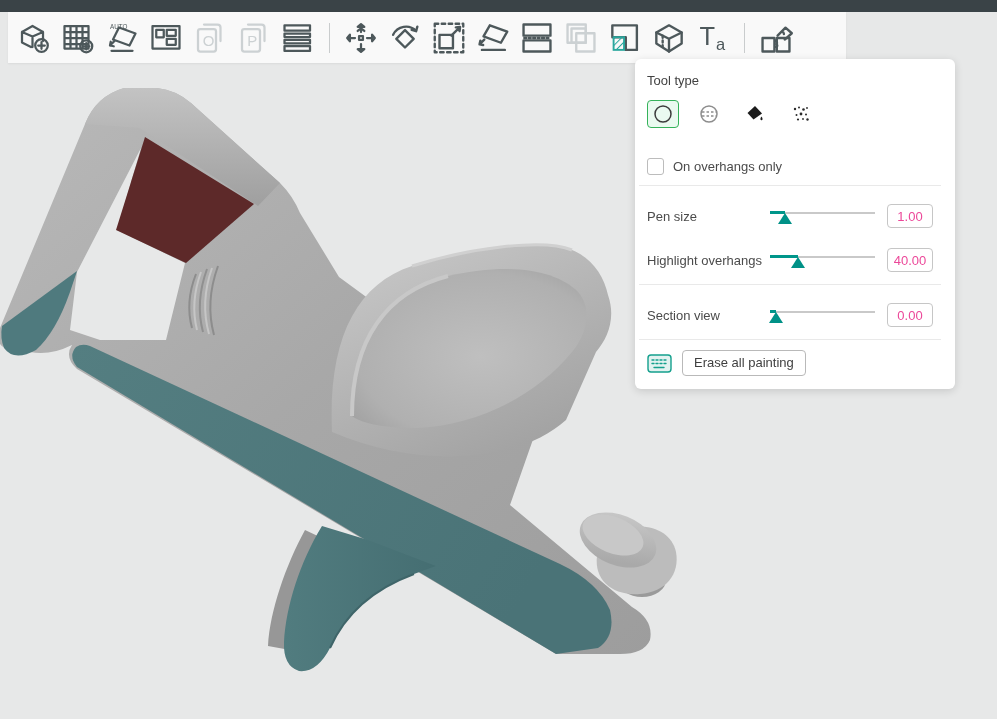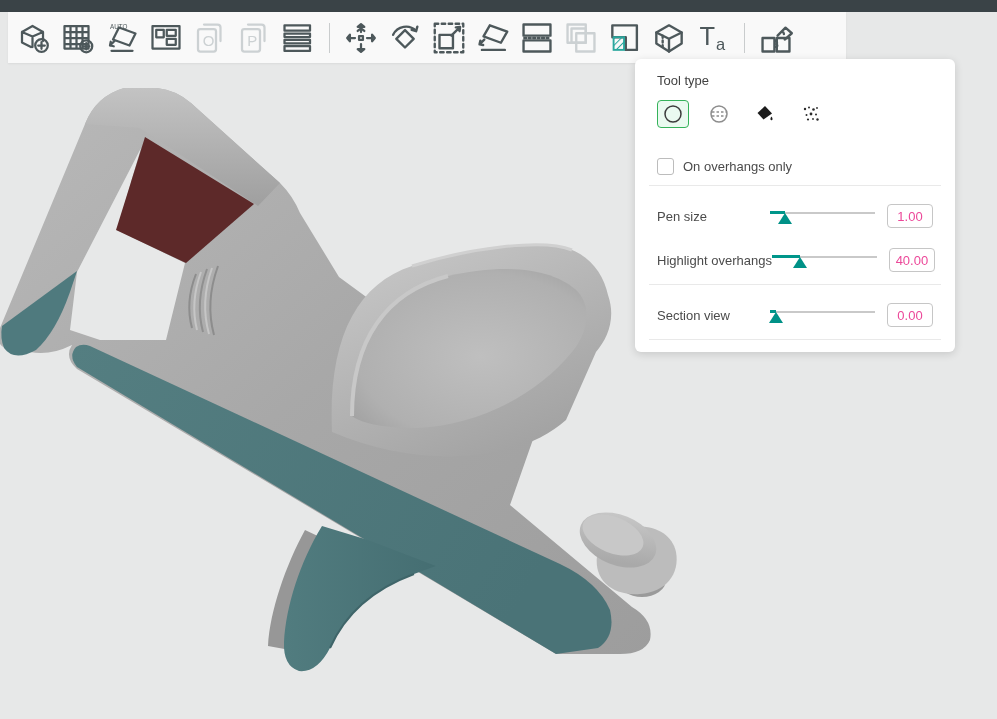--- a/index.html
+++ b/index.html
@@ -23,21 +23,21 @@
   .ic-dis{stroke:#ccd1d3;fill:none;stroke-width:1.5;stroke-linejoin:round;stroke-linecap:round;}
   .ic-glyph{fill:#4d585b;stroke:none;font-family:"Liberation Sans",sans-serif;}
   .ic-glyph-dis{fill:#ccd1d3;stroke:none;font-family:"Liberation Sans",sans-serif;}
 
   
   .viewport{position:absolute;left:0;top:12px;width:997px;height:707px;}
 
   
   .panel{
     position:absolute;left:635px;top:59px;width:320px;box-sizing:border-box;
-    background:#ffffff;border-radius:6px;padding:12px 22px 12px 22px;
+    background:#ffffff;border-radius:6px;padding:12px 22px 12px 12px;
     box-shadow:0 2px 8px rgba(0,0,0,0.14);
     color:#4b4b4b;font-size:13px;
   }
   .panel-title{height:20px;line-height:20px;color:#424242;}
   .tool-row{display:flex;align-items:center;gap:14px;margin-top:8px;height:30px;}
   .tool-opt{width:30px;height:26px;display:flex;align-items:center;justify-content:center;border-radius:4px;border:1px solid transparent;}
   .tool-opt.selected{border:1px solid #35b25a;background:#eafaf0;}
   .chk-row{display:flex;align-items:center;margin-top:28px;height:18px;}
   .checkbox{width:15px;height:15px;border:1px solid #bcbcbc;border-radius:3px;background:#fff;margin-right:9px;flex:0 0 auto;}
   .divider{height:1px;background:#e9e9e9;margin:10px -8px 0 -8px;}
@@ -397,14 +397,27 @@
     <div class="track">
       <div class="rail"></div>
       <div class="fill" style="width: 6%;"></div>
       <div class="thumb" style="left: 6%;"></div>
     </div>
     <div class="vbox">0.00</div>
   </div>
 
   <div class="divider"></div>
 
+  <div class="erase-row">
+    <span class="kbd-ico">
+      <svg width="25" height="19" viewBox="0 0 25 19">
+        <rect x="1" y="1" width="23" height="17" rx="3" fill="#e2f2f0" stroke="#14a08d" stroke-width="1.4"></rect>
+        <g stroke="#14a08d" stroke-width="1.4" stroke-linecap="round">
+          <path d="M5,6 H7 M9,6 H11 M13,6 H15 M17,6 H19"></path>
+          <path d="M5,9.5 H7 M9,9.5 H11 M13,9.5 H15 M17,9.5 H19"></path>
+          <path d="M7,13.5 H17"></path>
+        </g>
+      </svg>
+    </span>
+    <button class="erase-btn">Erase all painting</button>
+  </div>
 
 </div>
 
 </body></html>

